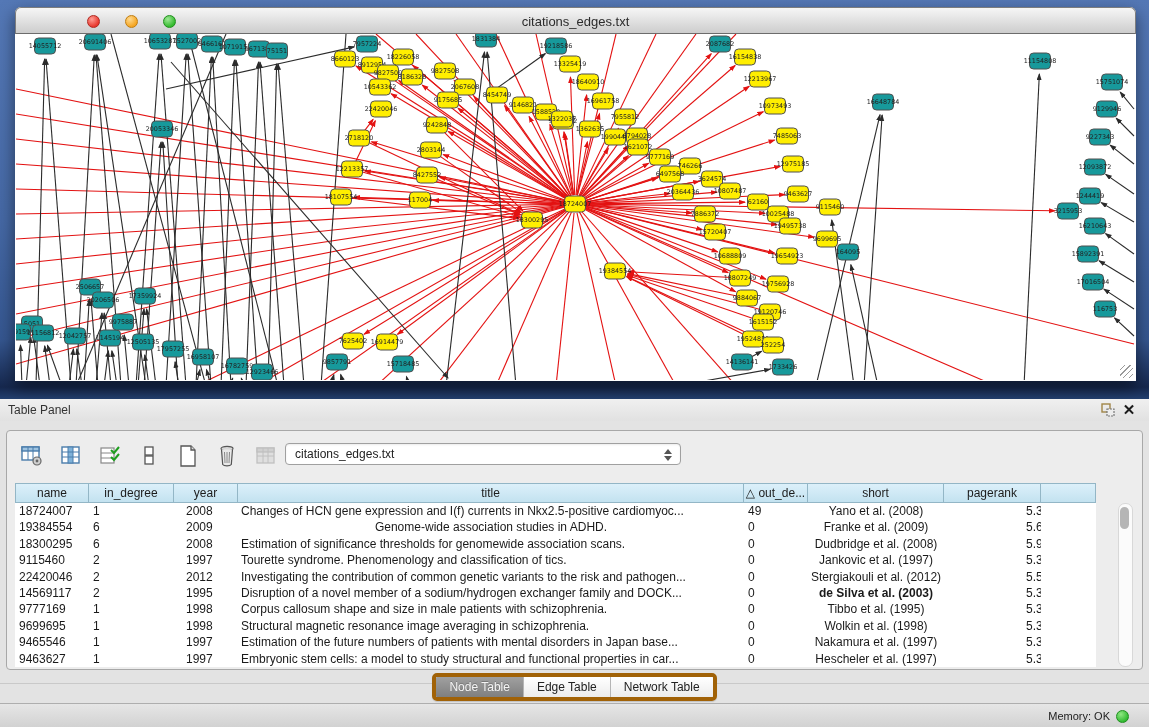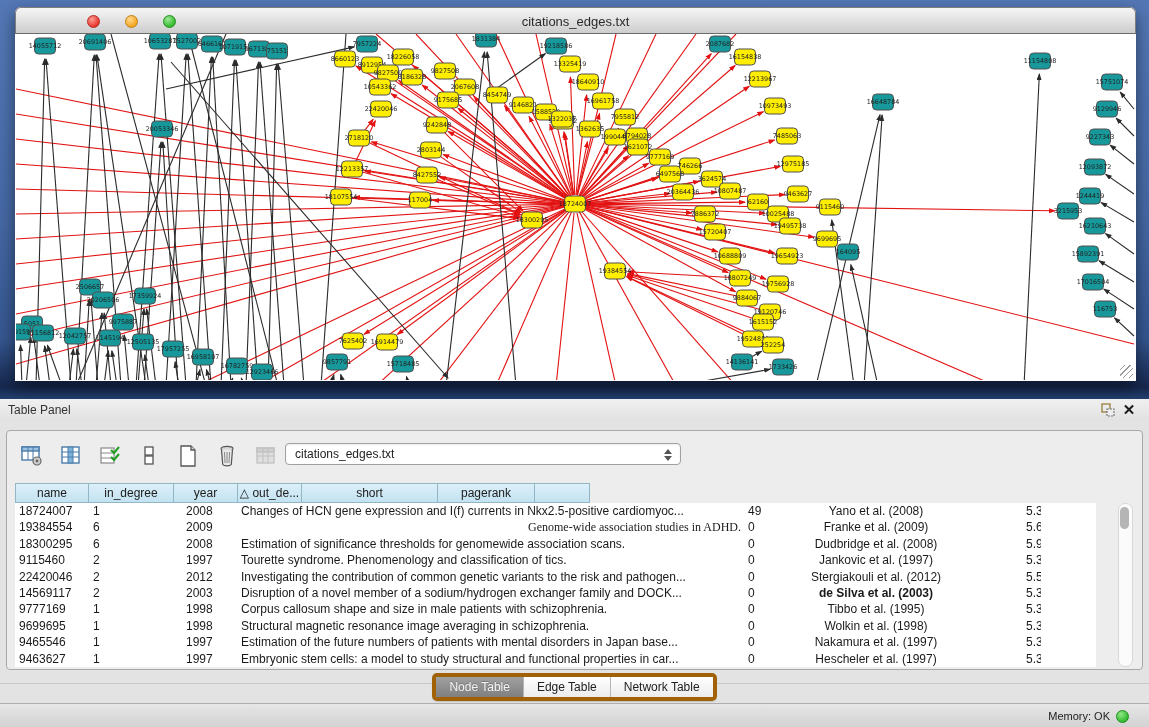--- a/index.html
+++ b/index.html
@@ -798,41 +798,42 @@
           <div class="st-up"></div>
             <div class="st-dn"></div>
         </span>
       </div>
 
       <div id="tp-table">
         <div class="hdr-row" id="tbl-head">
             <div class="hdr-cell" style="width: 74px;">name</div>
             <div class="hdr-cell" style="width: 85px;">in_degree</div>
             <div class="hdr-cell" style="width: 64px;">year</div>
+            <div class="hdr-cell" style="width: 506px;">title</div>
             <div class="hdr-cell" style="width: 64px;">△ out_de...</div>
             <div class="hdr-cell" style="width: 136px;">short</div>
             <div class="hdr-cell" style="width: 97px;">pagerank</div>
             <div class="hdr-cell" style="width: 55px;"></div>
           </div>
         <div id="tbl-body">
             <div class="tbl-row">
               <div class="tbl-cell" style="width: 74px; text-align: left; padding-left: 4px; box-sizing: border-box;">18724007</div>
               <div class="tbl-cell" style="width: 85px; text-align: left; padding-left: 4px; box-sizing: border-box;">1</div>
               <div class="tbl-cell" style="width: 64px; text-align: left; padding-left: 12px; box-sizing: border-box;">2008</div>
               <div class="tbl-cell" style="width: 506px; text-align: left; padding-left: 3px; box-sizing: border-box;">Changes of HCN gene expression and I(f) currents in Nkx2.5-positive cardiomyoc...</div>
               <div class="tbl-cell" style="width: 64px; text-align: left; padding-left: 4px; box-sizing: border-box;">49</div>
               <div class="tbl-cell" style="width: 136px; text-align: center; box-sizing: border-box;">Yano et al. (2008)</div>
               <div class="tbl-cell" style="width: 97px; text-align: left; padding-left: 82px; box-sizing: border-box;">5.3E-5</div>
               <div class="tbl-cell" style="width: 55px; text-align: left; box-sizing: border-box;"></div>
             </div>
             <div class="tbl-row">
               <div class="tbl-cell" style="width: 74px; text-align: left; padding-left: 4px; box-sizing: border-box;">19384554</div>
               <div class="tbl-cell" style="width: 85px; text-align: left; padding-left: 4px; box-sizing: border-box;">6</div>
               <div class="tbl-cell" style="width: 64px; text-align: left; padding-left: 12px; box-sizing: border-box;">2009</div>
-              <div class="tbl-cell" style="width: 506px; text-align: right; padding-left: 3px; box-sizing: border-box; font-family: Liberation Serif, serif;">Genome-wide association studies in ADHD.</div>
+              <div class="tbl-cell" style="width: 506px; text-align: center; padding-left: 3px; box-sizing: border-box;">Genome-wide association studies in ADHD.</div>
               <div class="tbl-cell" style="width: 64px; text-align: left; padding-left: 4px; box-sizing: border-box;">0</div>
               <div class="tbl-cell" style="width: 136px; text-align: center; box-sizing: border-box;">Franke et al. (2009)</div>
               <div class="tbl-cell" style="width: 97px; text-align: left; padding-left: 82px; box-sizing: border-box;">5.6E-5</div>
               <div class="tbl-cell" style="width: 55px; text-align: left; box-sizing: border-box;"></div>
             </div>
             <div class="tbl-row">
               <div class="tbl-cell" style="width: 74px; text-align: left; padding-left: 4px; box-sizing: border-box;">18300295</div>
               <div class="tbl-cell" style="width: 85px; text-align: left; padding-left: 4px; box-sizing: border-box;">6</div>
               <div class="tbl-cell" style="width: 64px; text-align: left; padding-left: 12px; box-sizing: border-box;">2008</div>
               <div class="tbl-cell" style="width: 506px; text-align: left; padding-left: 3px; box-sizing: border-box;">Estimation of significance thresholds for genomewide association scans.</div>
@@ -857,21 +858,21 @@
               <div class="tbl-cell" style="width: 64px; text-align: left; padding-left: 12px; box-sizing: border-box;">2012</div>
               <div class="tbl-cell" style="width: 506px; text-align: left; padding-left: 3px; box-sizing: border-box;">Investigating the contribution of common genetic variants to the risk and pathogen...</div>
               <div class="tbl-cell" style="width: 64px; text-align: left; padding-left: 4px; box-sizing: border-box;">0</div>
               <div class="tbl-cell" style="width: 136px; text-align: center; box-sizing: border-box;">Stergiakouli et al. (2012)</div>
               <div class="tbl-cell" style="width: 97px; text-align: left; padding-left: 82px; box-sizing: border-box;">5.5E-5</div>
               <div class="tbl-cell" style="width: 55px; text-align: left; box-sizing: border-box;"></div>
             </div>
             <div class="tbl-row">
               <div class="tbl-cell" style="width: 74px; text-align: left; padding-left: 4px; box-sizing: border-box;">14569117</div>
               <div class="tbl-cell" style="width: 85px; text-align: left; padding-left: 4px; box-sizing: border-box;">2</div>
-              <div class="tbl-cell" style="width: 64px; text-align: left; padding-left: 12px; box-sizing: border-box;">2003</div>
+              <div class="tbl-cell" style="width: 64px; text-align: left; padding-left: 12px; box-sizing: border-box;">1995</div>
               <div class="tbl-cell" style="width: 506px; text-align: left; padding-left: 3px; box-sizing: border-box;">Disruption of a novel member of a sodium/hydrogen exchanger family and DOCK...</div>
               <div class="tbl-cell" style="width: 64px; text-align: left; padding-left: 4px; box-sizing: border-box;">0</div>
               <div class="tbl-cell" style="width: 136px; text-align: center; box-sizing: border-box; font-weight: bold;">de Silva et al. (2003)</div>
               <div class="tbl-cell" style="width: 97px; text-align: left; padding-left: 82px; box-sizing: border-box;">5.3E-5</div>
               <div class="tbl-cell" style="width: 55px; text-align: left; box-sizing: border-box;"></div>
             </div>
             <div class="tbl-row">
               <div class="tbl-cell" style="width: 74px; text-align: left; padding-left: 4px; box-sizing: border-box;">9777169</div>
               <div class="tbl-cell" style="width: 85px; text-align: left; padding-left: 4px; box-sizing: border-box;">1</div>
               <div class="tbl-cell" style="width: 64px; text-align: left; padding-left: 12px; box-sizing: border-box;">1998</div>

